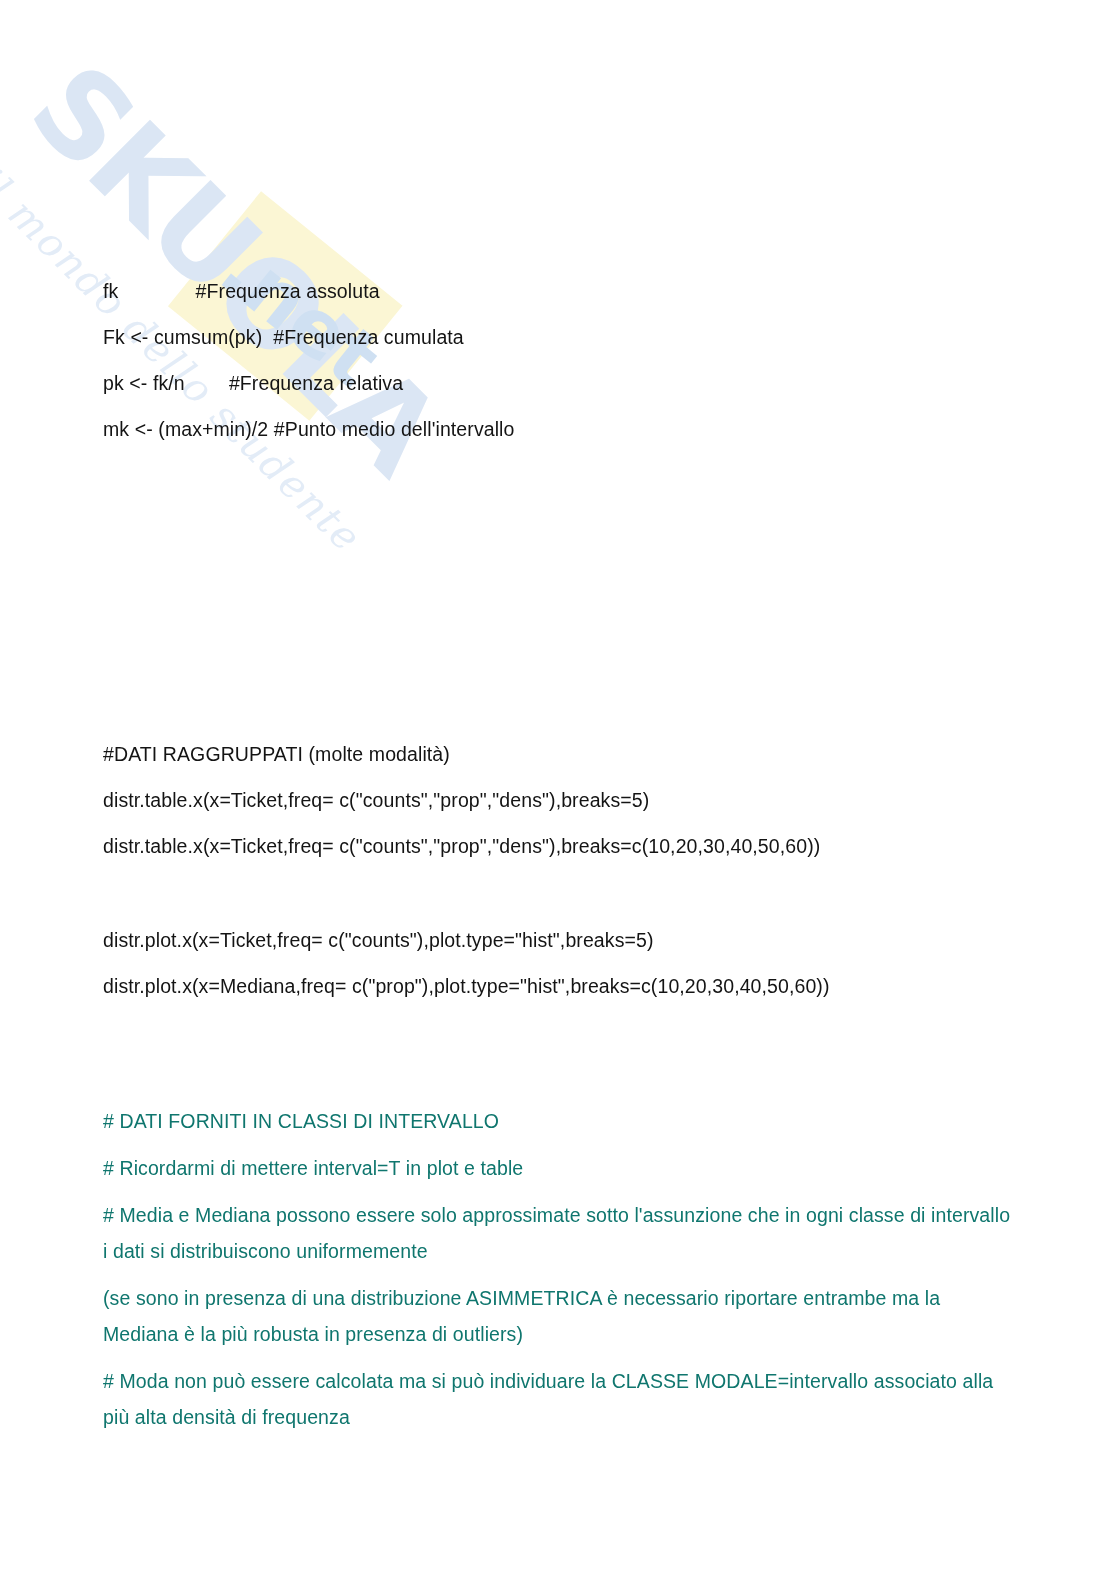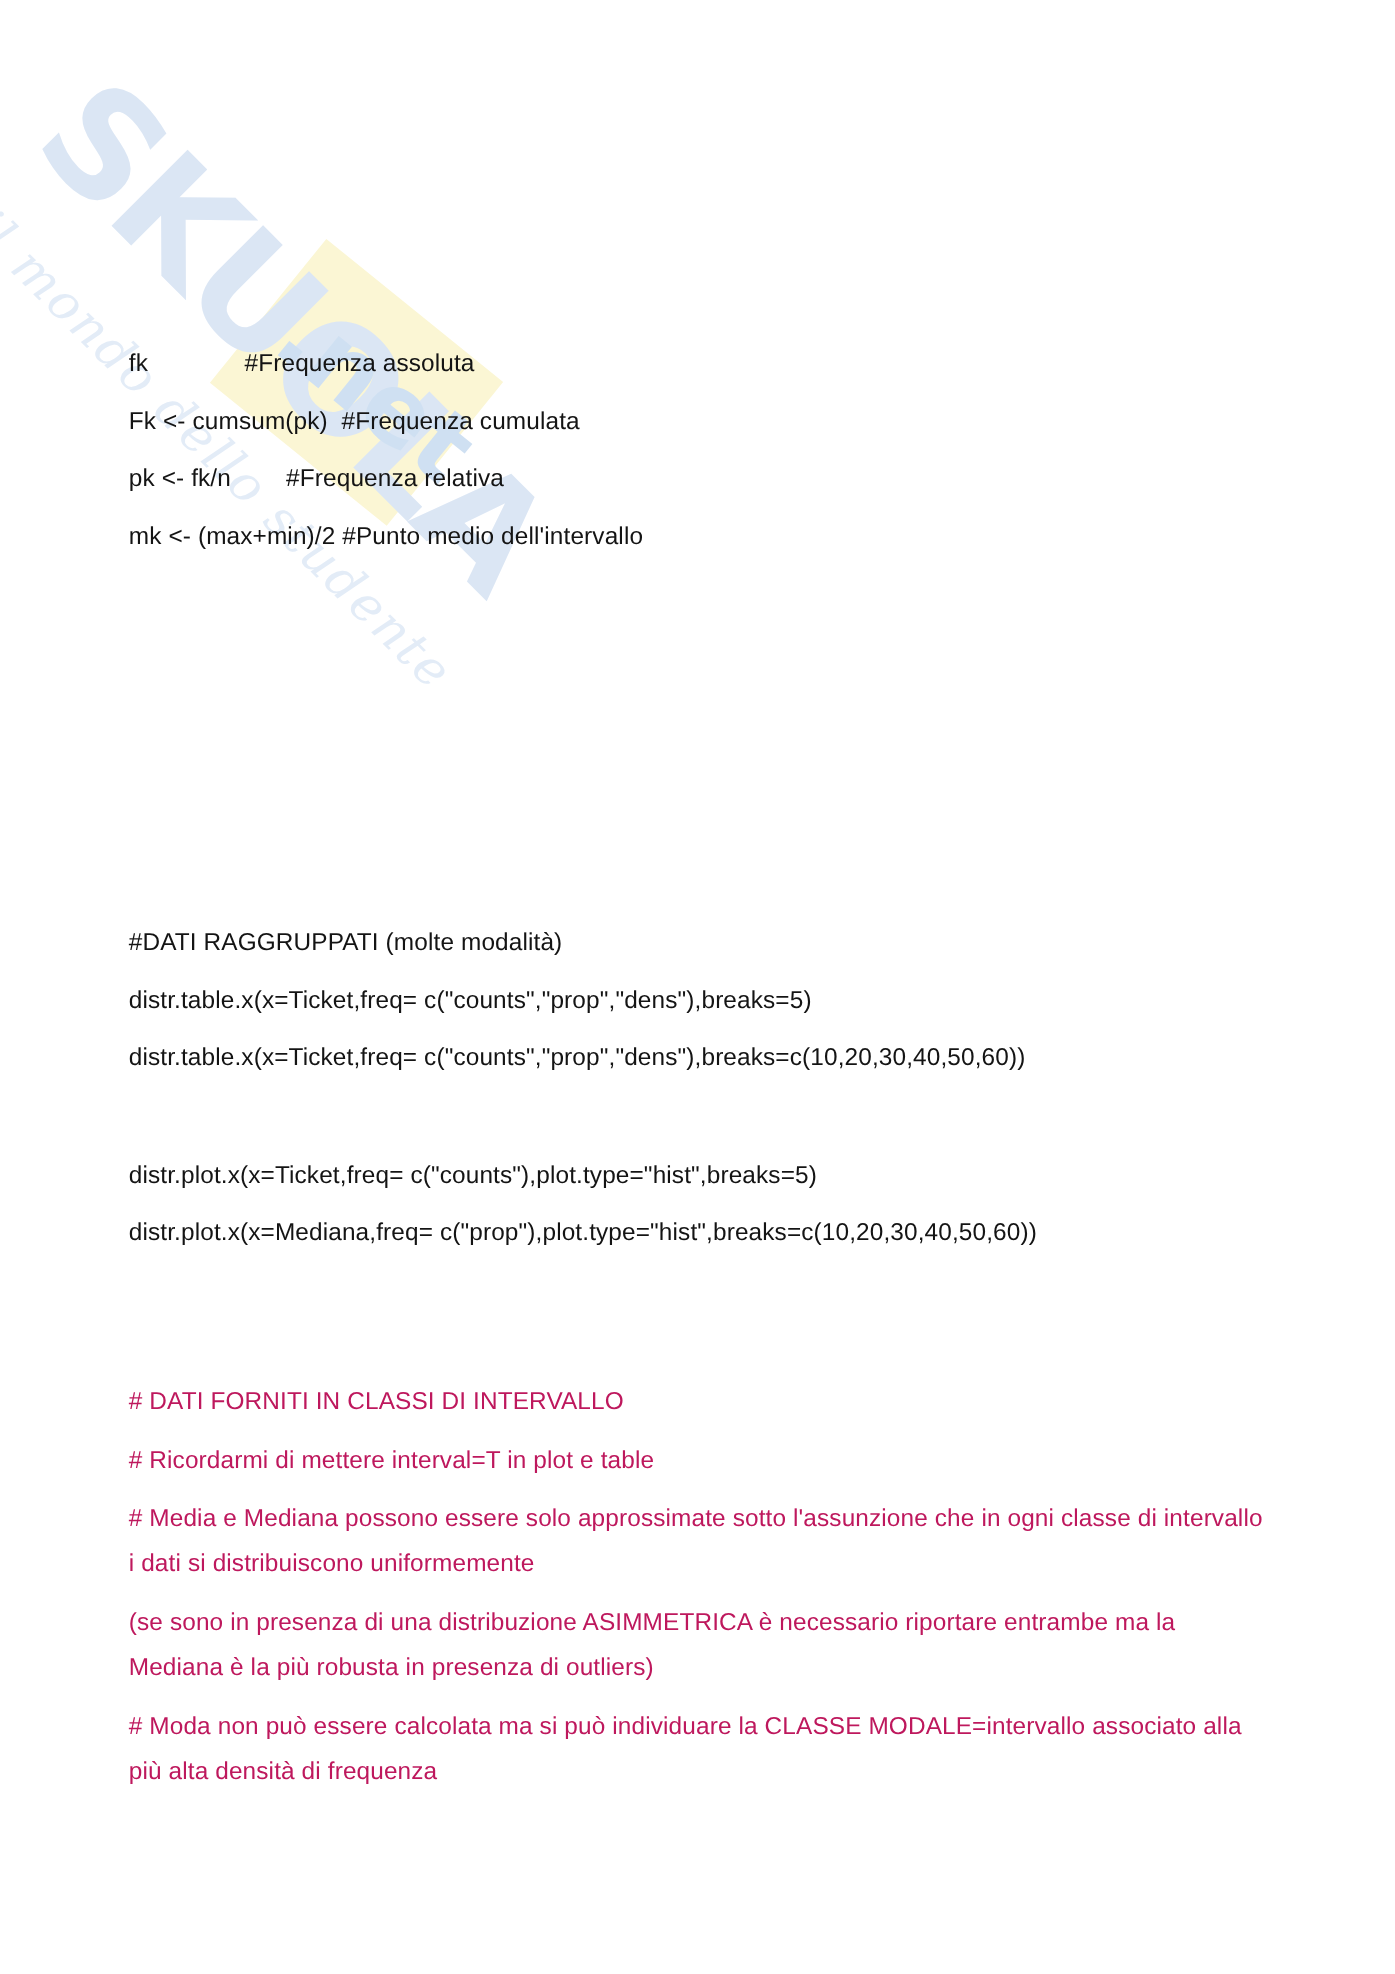--- a/index.html
+++ b/index.html
@@ -108,21 +108,21 @@
     font-size: 19.5px;
     line-height: 46px;
     color: #141414;
     white-space: pre;
     letter-spacing: 0.1px;
   }
 
   .note-para {
     font-size: 19.5px;
     line-height: 36px;
-    color: #be185d;
+    color: #0f766e;
     letter-spacing: 0.1px;
     margin-bottom: 11px;
   }
 
   .note-para:last-child {
     margin-bottom: 0;
   }
 
   .block-code-a { top: 268px; }
   .block-code-b { top: 731px; }

